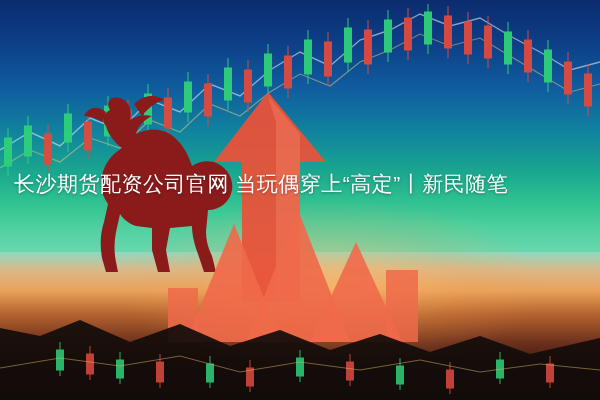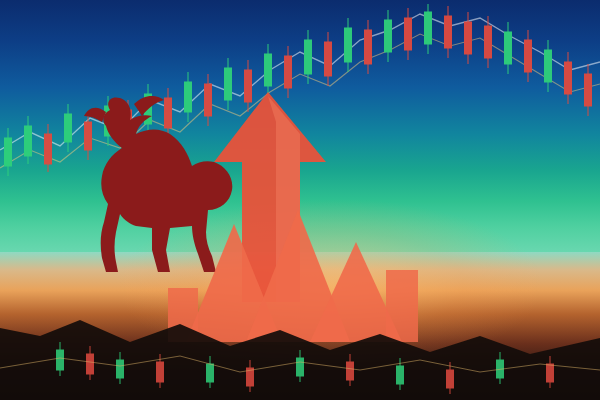--- a/index.html
+++ b/index.html
@@ -237,14 +237,15 @@
           <rect x="346.5" y="82" width="7" height="18"></rect>
         <line x1="450" y1="82" x2="450" y2="114"></line>
           <rect x="446.5" y="90" width="7" height="18"></rect>
         <line x1="550" y1="76" x2="550" y2="108"></line>
           <rect x="546.5" y="84" width="7" height="18"></rect>
       </g>
       <polyline fill="none" stroke="#ffd27a" stroke-width="1" opacity="0.5" points="0,88 60,78 120,86 180,76 240,92 300,82 360,90 420,80 480,92 540,84 600,90"></polyline>
     </g>
   </svg>
 
+  <div class="caption">长沙期货配资公司官网 当玩偶穿上“高定”丨新民随笔</div>
 
 </div>
 
 </body></html>

